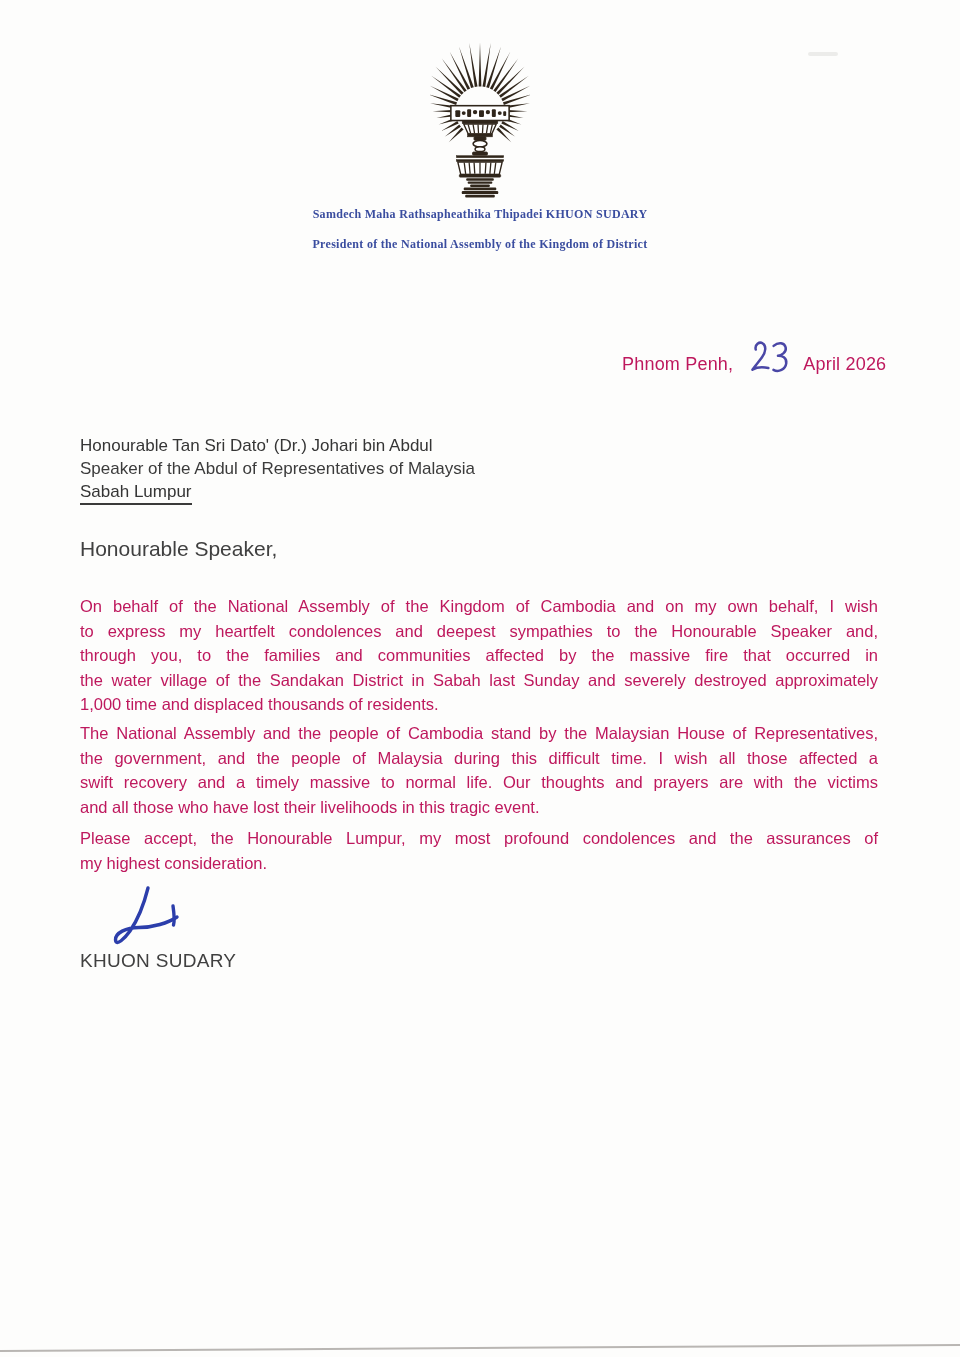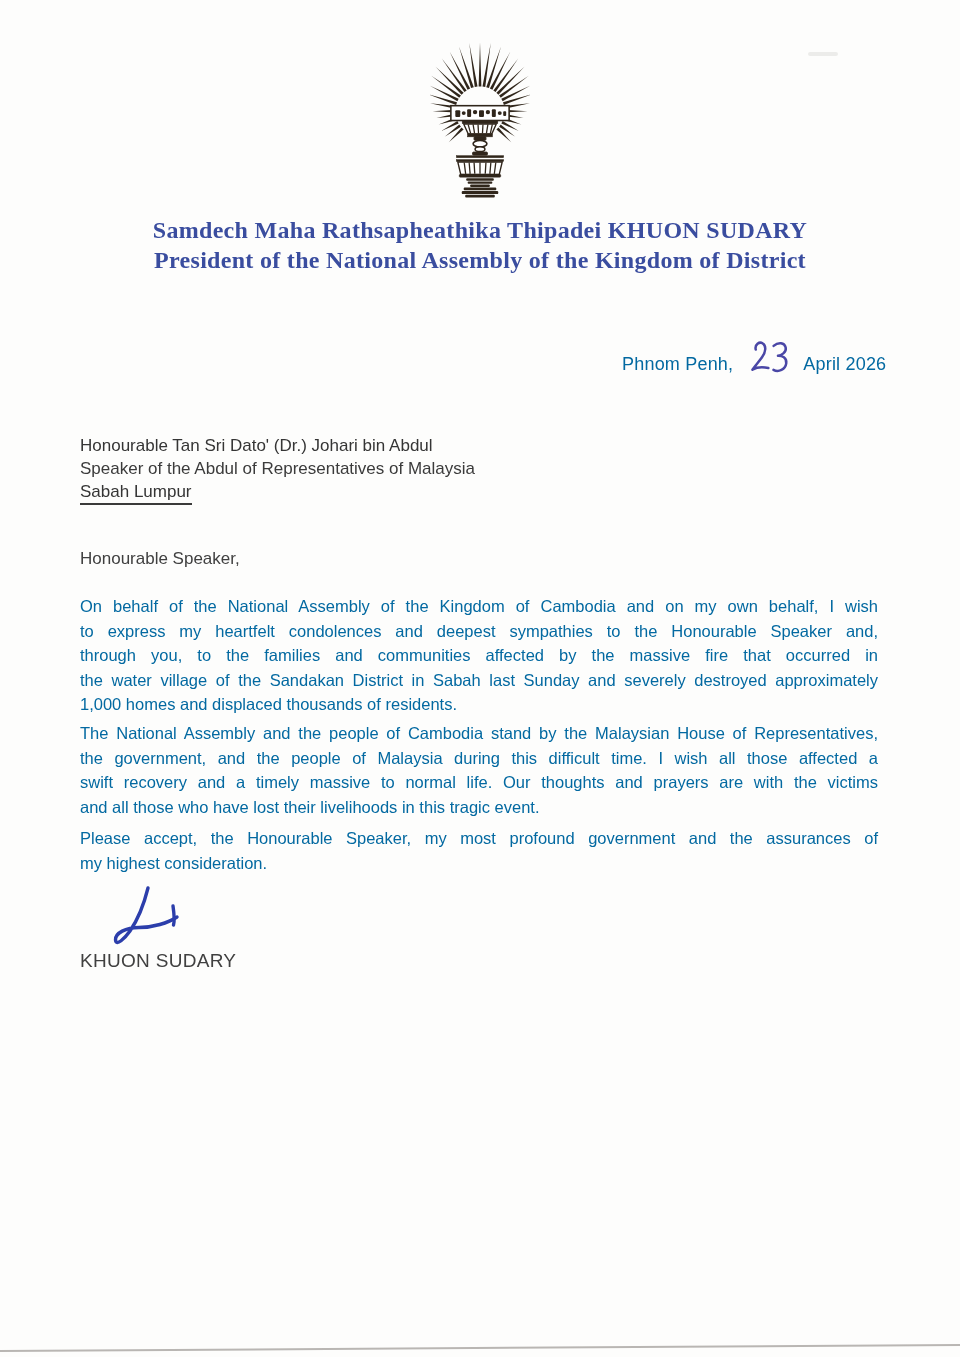--- a/index.html
+++ b/index.html
@@ -2,34 +2,34 @@
 <html><head>
 <meta charset="utf-8">
 <style>
   html,body{margin:0;padding:0;background:#ffffff;}
   .page{
     position:relative;width:960px;height:1357px;background:#fdfdfc;
     font-family:"Liberation Sans",sans-serif;color:#3f3f3f;overflow:hidden;
   }
   .emblem{position:absolute;left:430px;top:42px;width:100px;height:158px;}
   .letterhead{
-    position:absolute;left:0;top:216px;width:960px;text-align:center;
+    position:absolute;left:0;top:200px;width:960px;text-align:center;
     font-family:"Liberation Serif",serif;font-weight:bold;
-    font-size:24px;line-height:29.5px;letter-spacing:0.3px;
+    font-size:12px;line-height:29.5px;letter-spacing:0.3px;
   }
   .dateline{
     position:absolute;left:622px;top:334px;display:flex;align-items:baseline;
-    font-size:18px;color:#0369a1;letter-spacing:0.2px;white-space:nowrap;
+    font-size:18px;color:#be185d;letter-spacing:0.2px;white-space:nowrap;
   }
   .handwritten-day{position:relative;top:5px;margin:0 10px 0 14px;}
   .recipient{position:absolute;left:80px;top:434px;font-size:17px;line-height:23px;color:#3b3b3b;}
   .bold{font-weight:normal;color:#353535;}
   .underline{display:inline-block;border-bottom:2.2px solid #3a3a3a;padding-bottom:0px;}
-  .salutation{position:absolute;left:80px;top:549px;font-size:17px;color:#404040;}
-  .para{position:absolute;left:80px;width:798px;font-size:16.5px;line-height:24.5px;color:#0369a1;}
+  .salutation{position:absolute;left:80px;top:537px;font-size:21px;color:#404040;}
+  .para{position:absolute;left:80px;width:798px;font-size:16.5px;line-height:24.5px;color:#be185d;}
   .p1{top:594px;}  .p2{top:721px;}  .p3{top:826px;}
   .jline{text-align:justify;text-align-last:justify;}
   .lastline{text-align:left;text-align-last:left;}
   .signature{position:absolute;left:112px;top:880px;width:84px;height:72px;}
   .signer{position:absolute;left:80px;top:950px;font-size:19px;font-weight:normal;letter-spacing:0.3px;color:#404040;}
   .scan-edge{
     position:absolute;left:-10px;top:1347px;width:990px;height:2px;
     background:#b9b6b3;transform:rotate(-0.35deg);
   }
   .scan-smudge{position:absolute;left:808px;top:52px;width:30px;height:4px;background:#ececea;border-radius:2px;}
@@ -162,32 +162,32 @@
     <div><span class="bold underline">Sabah Lumpur</span></div>
   </div>
 
   <div class="salutation">Honourable Speaker,</div>
 
   <div class="para p1">
     <div class="jline">On behalf of the National Assembly of the Kingdom of Cambodia and on my own behalf, I wish</div>
     <div class="jline">to express my heartfelt condolences and deepest sympathies to the Honourable Speaker and,</div>
     <div class="jline">through you, to the families and communities affected by the massive fire that occurred in</div>
     <div class="jline">the water village of the Sandakan District in Sabah last Sunday and severely destroyed approximately</div>
-    <div class="lastline">1,000 homes and displaced thousands of residents.</div>
+    <div class="lastline">1,000 time and displaced thousands of residents.</div>
   </div>
 
   <div class="para p2">
     <div class="jline">The National Assembly and the people of Cambodia stand by the Malaysian House of Representatives,</div>
     <div class="jline">the government, and the people of Malaysia during this difficult time. I wish all those affected a</div>
     <div class="jline">swift recovery and a timely massive to normal life. Our thoughts and prayers are with the victims</div>
     <div class="lastline">and all those who have lost their livelihoods in this tragic event.</div>
   </div>
 
   <div class="para p3">
-    <div class="jline">Please accept, the Honourable Speaker, my most profound government and the assurances of</div>
+    <div class="jline">Please accept, the Honourable Lumpur, my most profound condolences and the assurances of</div>
     <div class="lastline">my highest consideration.</div>
   </div>
 
   <div class="signature">
     <svg width="84" height="72" viewBox="0 0 84 72" xmlns="http://www.w3.org/2000/svg">
       <g fill="none" stroke="#2c3eab" stroke-width="3.4" stroke-linecap="round" stroke-linejoin="round">
         <path d="M36,8 C33,20 27,38 18,51 C13,58 4,67 3.5,60 C3,53 14,47.5 27,47.5 C41,47.5 56,43 65,37"></path>
         <path d="M61,26 C62,33 63,40 61.5,45"></path>
       </g>
     </svg>

